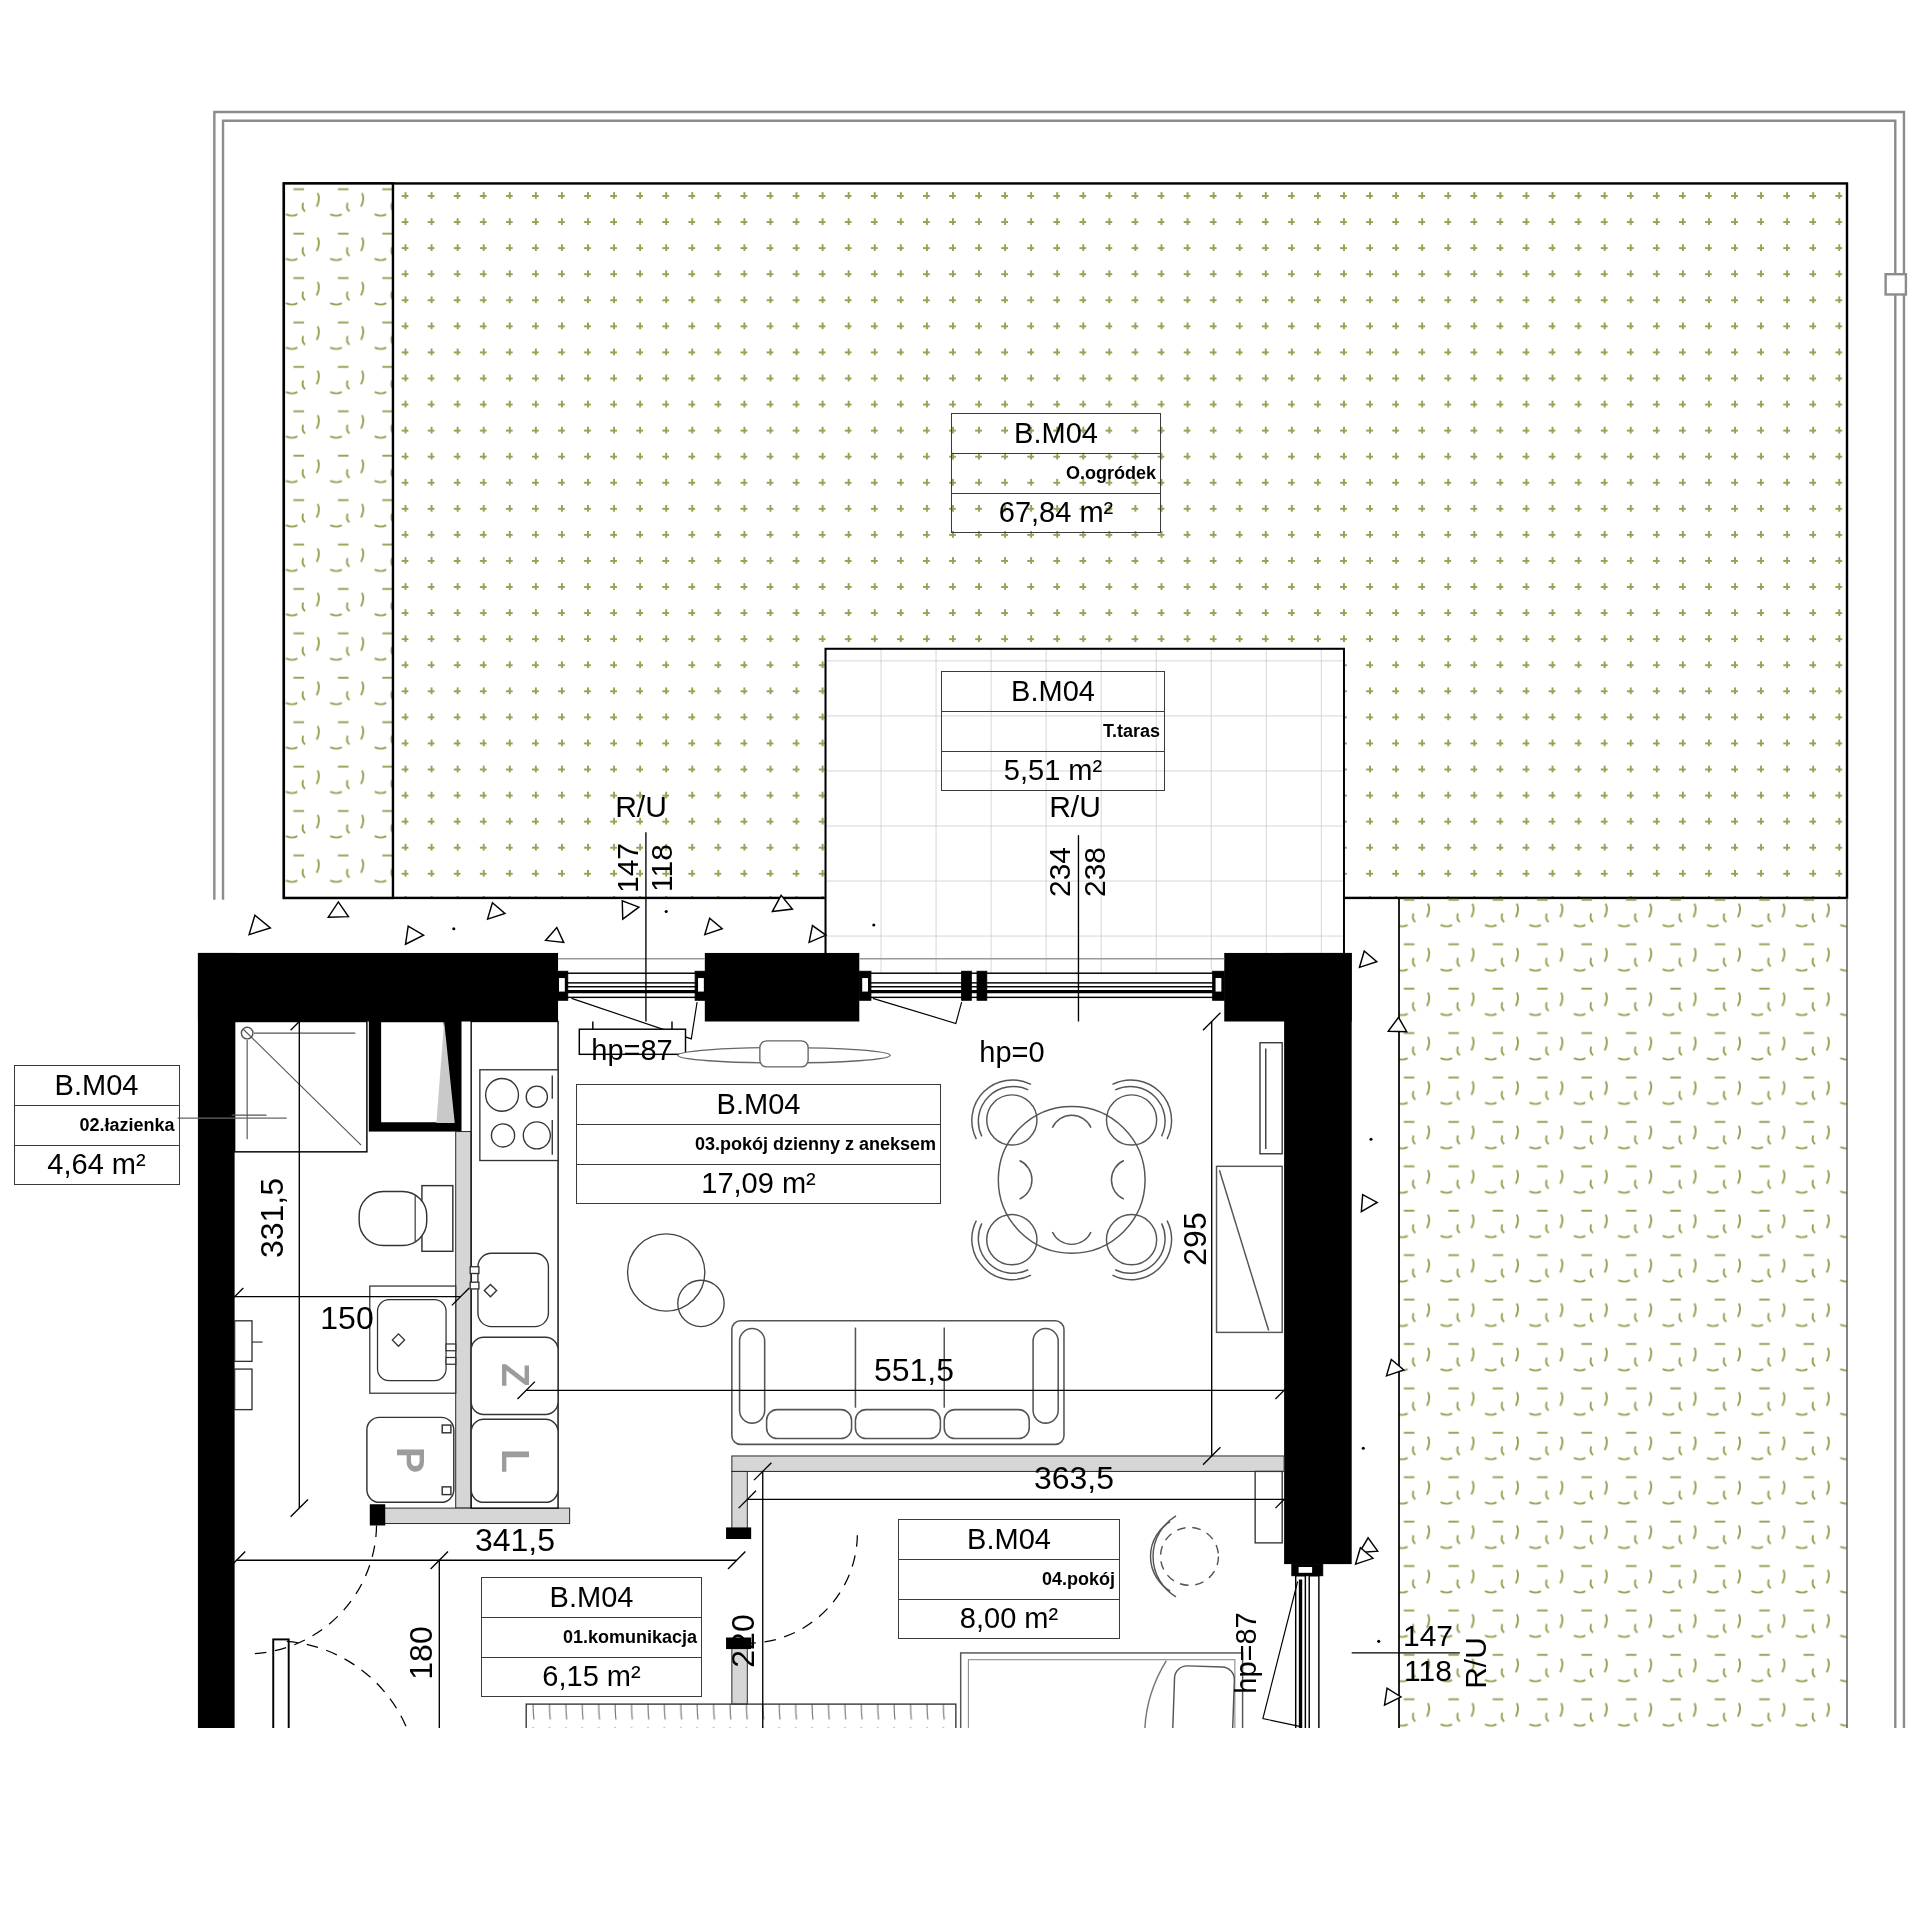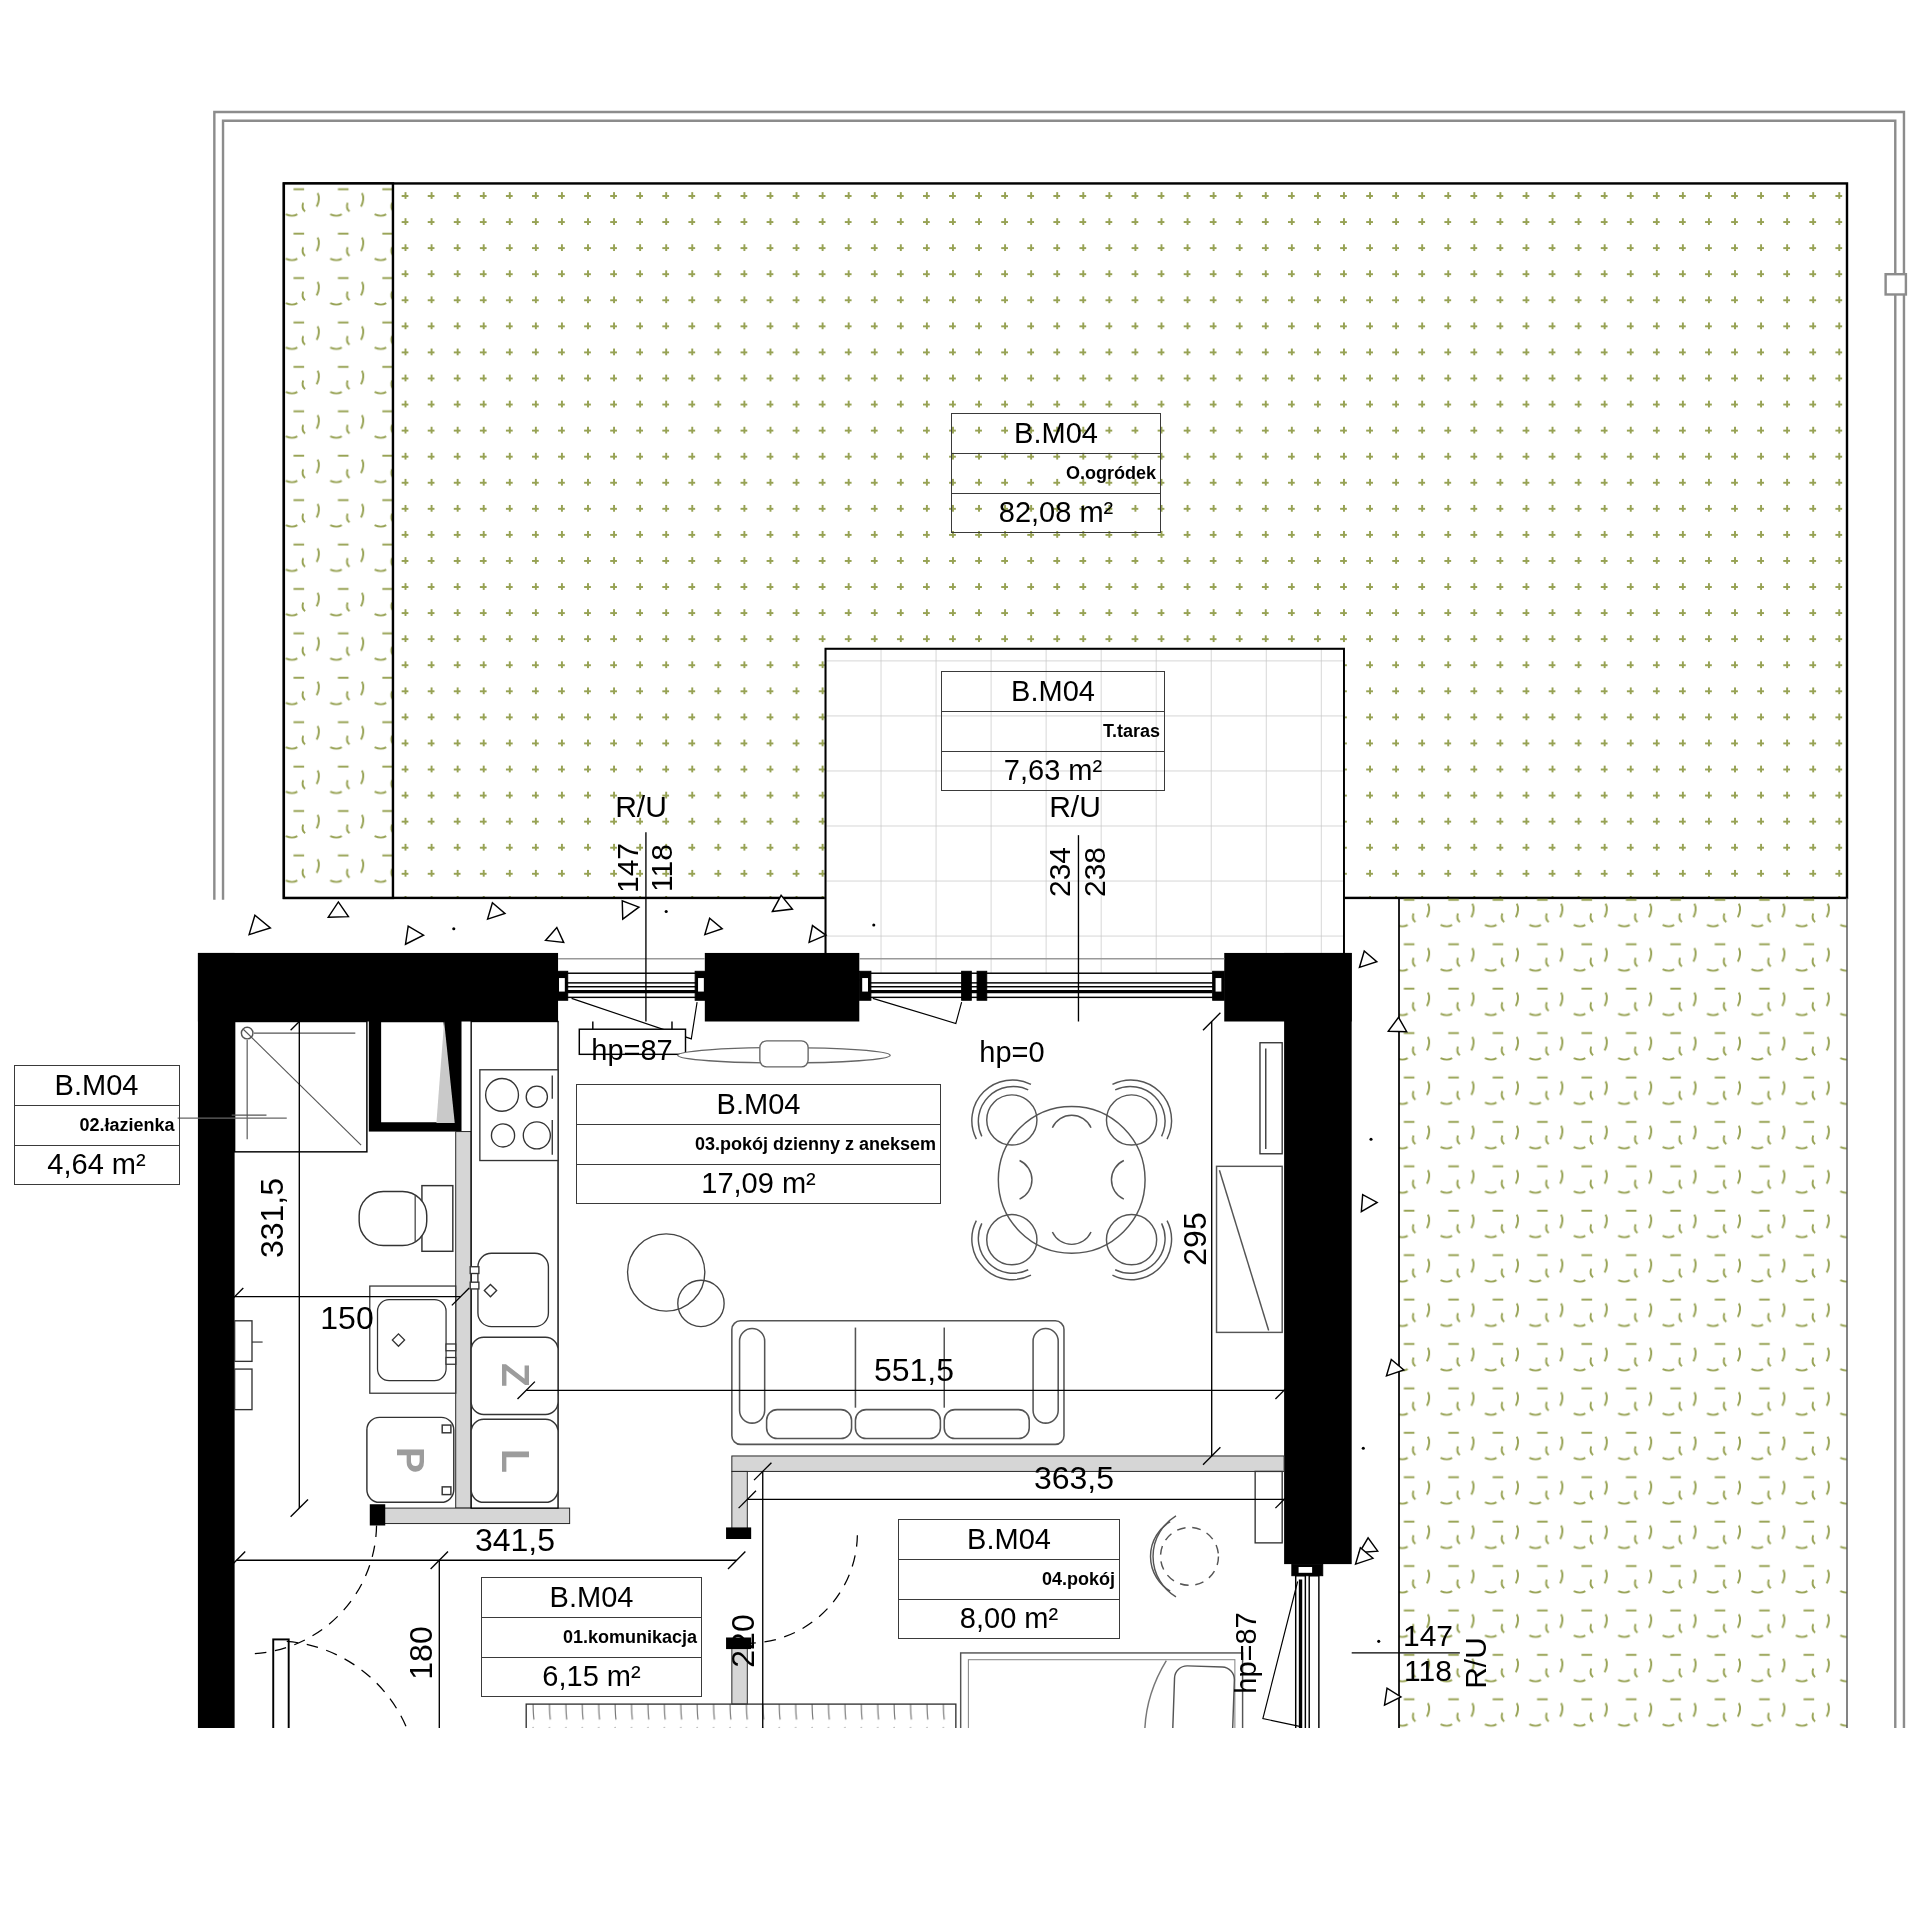--- a/index.html
+++ b/index.html
@@ -331,27 +331,27 @@
     <line x1="1117" y1="865" x2="1117" y2="1058"></line>
     <line x1="1400" y1="1712" x2="1512" y2="1712"></line>
   </g>
 
   <line x1="184" y1="1158" x2="297" y2="1158" stroke="#666" stroke-width="1.3"></line>
 </svg>
 
 <div class="room-label" style="left:951px;top:413px;width:208px;">
   <div class="r">B.M04</div>
   <div class="r name">O.ogródek</div>
-  <div class="r">82,08 m²</div>
+  <div class="r">67,84 m²</div>
 </div>
 
 <div class="room-label" style="left:941px;top:671px;width:222px;">
   <div class="r">B.M04</div>
   <div class="r name">T.taras</div>
-  <div class="r">7,63 m²</div>
+  <div class="r">5,51 m²</div>
 </div>
 
 <div class="room-label" style="left:13.5px;top:1065px;width:164px;">
   <div class="r">B.M04</div>
   <div class="r name">02.łazienka</div>
   <div class="r">4,64 m²</div>
 </div>
 
 <div class="room-label" style="left:576px;top:1084px;width:363px;">
   <div class="r">B.M04</div>

